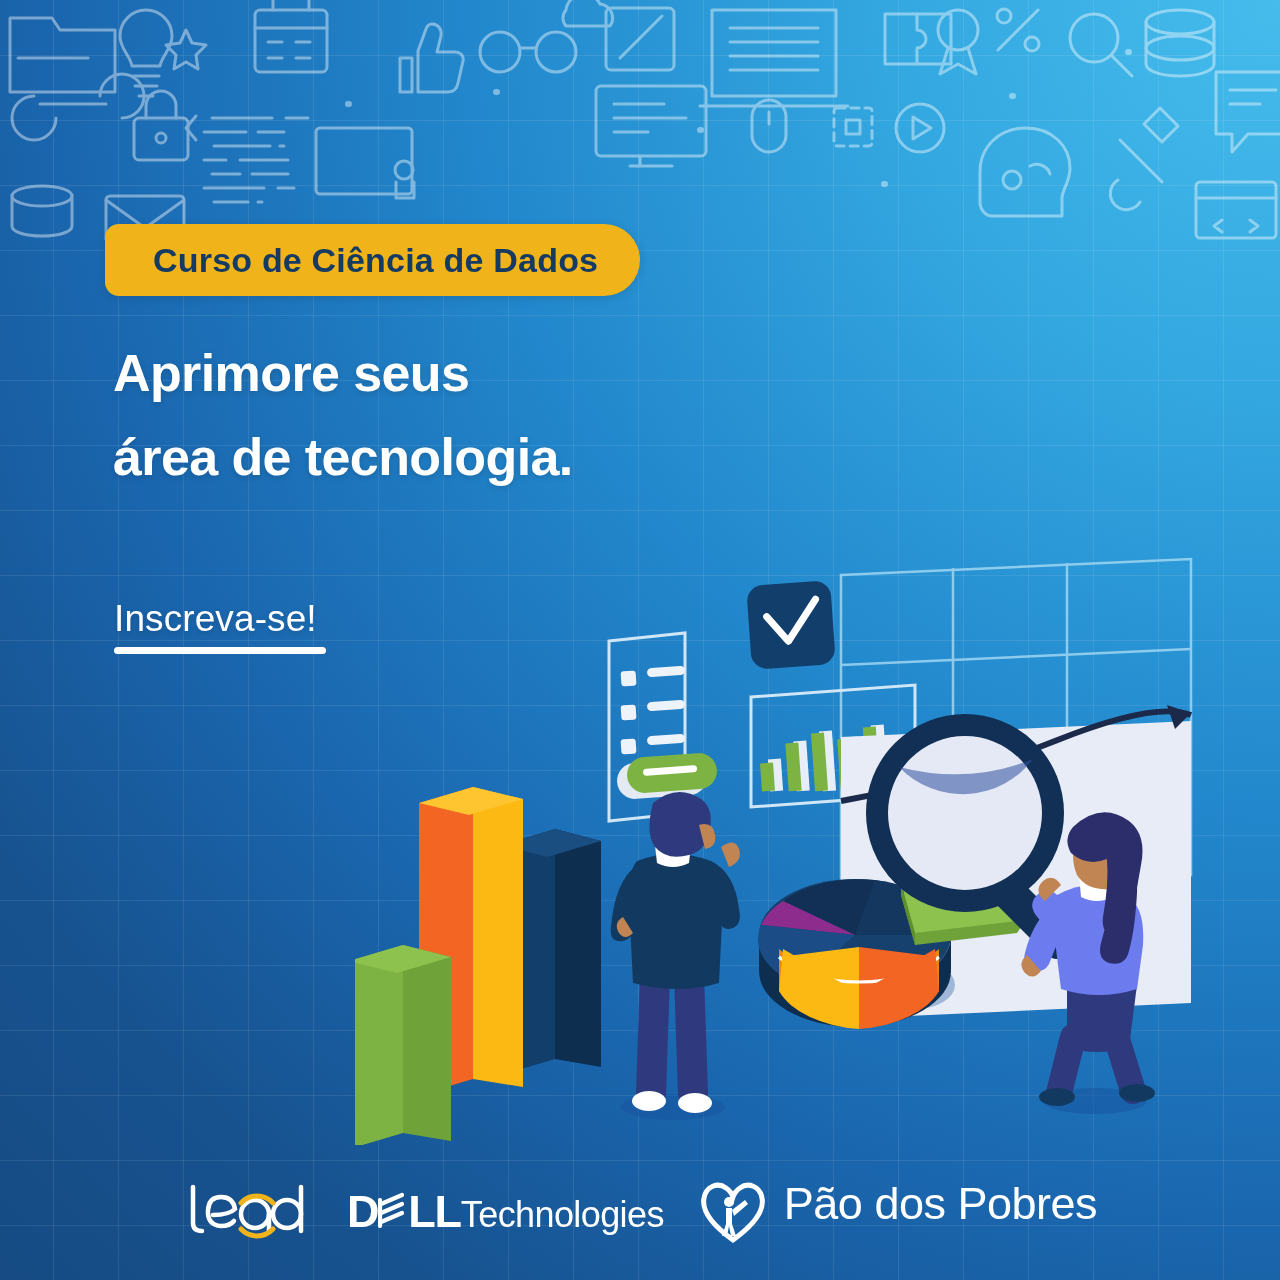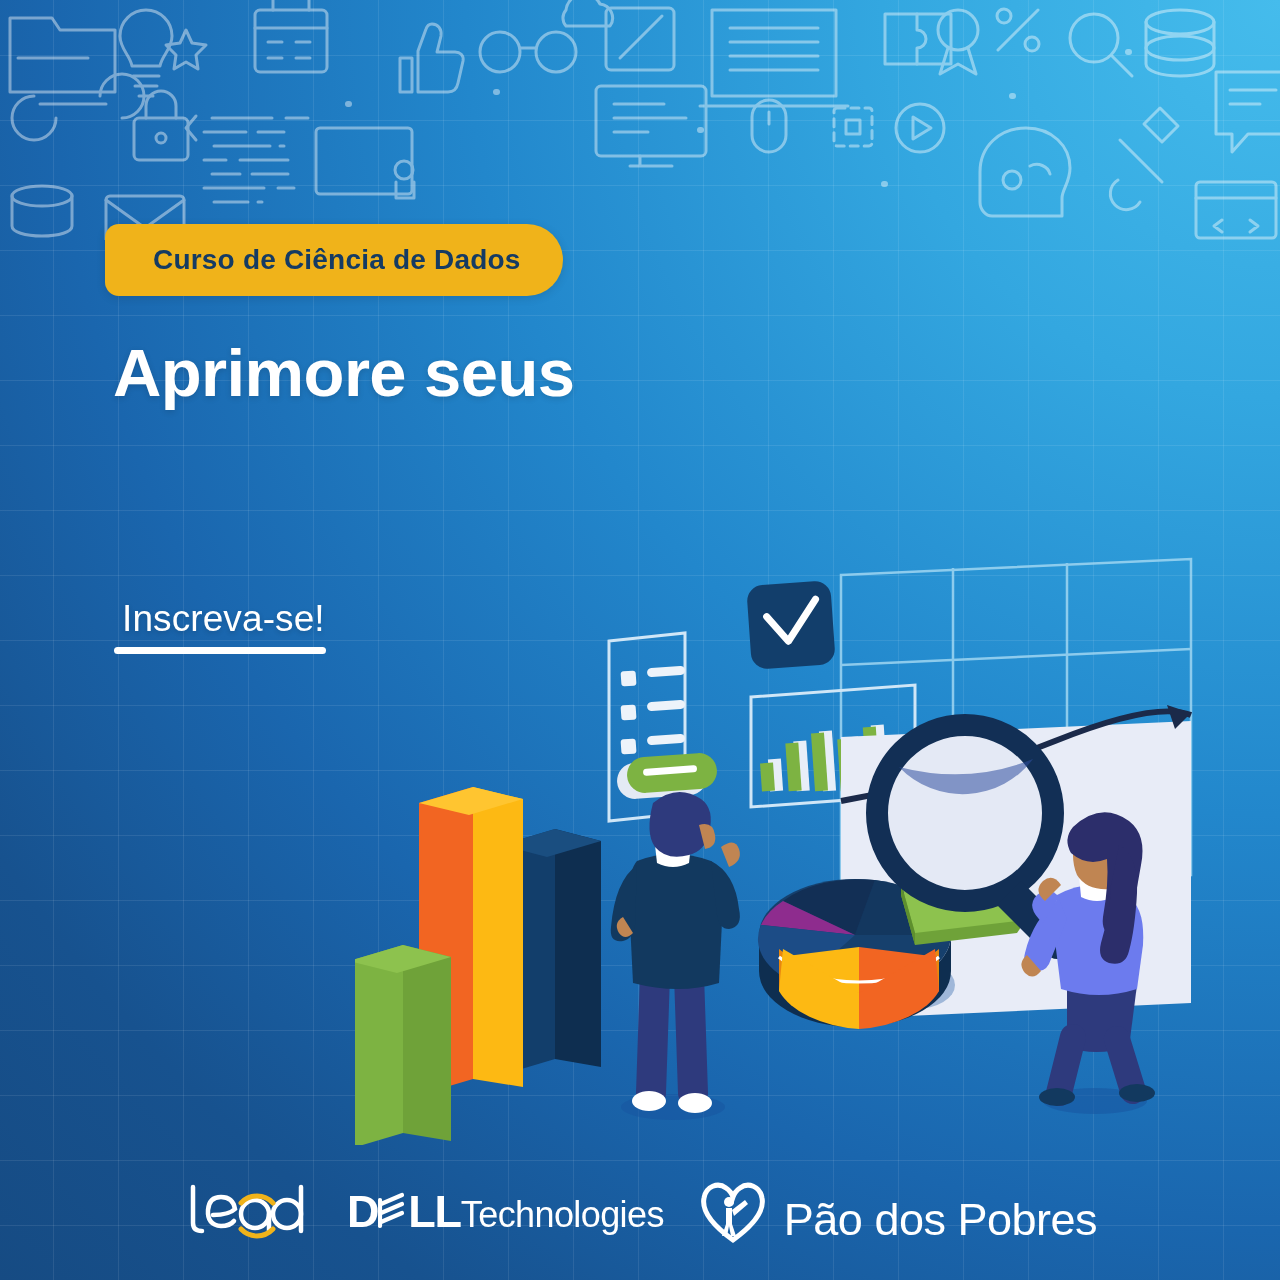--- a/index.html
+++ b/index.html
@@ -34,41 +34,40 @@
   
   .badge {
     position: absolute; left: 105px; top: 224px;
     height: 72px; padding: 0 42px 0 48px;
     display: flex; align-items: center;
     background: #F0B31A;
     border-radius: 14px 36px 36px 14px;
     box-shadow: 0 2px 10px rgba(0,0,0,.12);
   }
   .badge-text {
-    font-size: 28px; font-weight: 700; color: #153B63;
+    font-size: 34px; font-weight: 700; color: #153B63;
     letter-spacing: .2px; white-space: nowrap;
   }
 
   
   .headline {
     position: absolute; left: 113px; top: 331px;
-    color: #fff; font-size: 67px; font-weight: 800;
+    color: #fff; font-size: 52px; font-weight: 800;
     line-height: 84px; letter-spacing: -.6px;
     text-shadow: 0 2px 6px rgba(0,0,0,.14);
   }
   .headline div { white-space: nowrap; }
 
   
   .cta {
     position: absolute; left: 114px; top: 598px;
   }
   .cta-text {
     color: #fff; font-size: 37px; font-weight: 400; letter-spacing: .1px;
     text-shadow: 0 2px 5px rgba(0,0,0,.16);
-    margin-left: 8px;
   }
   .cta-rule {
     margin-top: 7px; width: 212px; height: 7px;
     background: #fff; border-radius: 4px;
   }
 
   
   .illo { position: absolute; left: 355px; top: 545px; width: 880px; height: 600px; }
   .illo svg { display: block; }
 
@@ -77,21 +76,21 @@
     position: absolute; left: 0; bottom: 34px; width: 1280px;
     display: flex; align-items: center; justify-content: center; gap: 34px;
   }
   .logo-lead { display: flex; align-items: center; }
   .logo-dell { display: flex; align-items: baseline; }
   .dell-mark {
     font-size: 45px; font-weight: 800; color: #fff; letter-spacing: -1.2px;
     display: flex; align-items: center;
   }
   .dell-word { font-size: 36px; font-weight: 300; color: #fff; letter-spacing: -.6px; }
-  .logo-pdp { display: flex; align-items: flex-end; gap: 16px; }
+  .logo-pdp { display: flex; align-items: flex-start; gap: 16px; }
   .pdp-word { font-size: 45px; font-weight: 400; color: #fff; letter-spacing: -.5px; }
 </style>
 </head>
 <body>
 
 <div id="poster">
 
   <div class="grid"></div>
 
   <div class="doodles">
@@ -249,20 +248,21 @@
       </g>
     </svg>
   </div>
 
   <div class="badge">
     <span class="badge-text">Curso de Ciência de Dados</span>
   </div>
 
   <div class="headline">
     <div>Aprimore seus</div>
+    <div>área de tecnologia.</div>
   </div>
 
   <div class="cta">
     <div class="cta-text">Inscreva-se!</div>
     <div class="cta-rule"></div>
   </div>
 
   <div class="illo">
     <svg width="880" height="600" viewBox="0 0 880 600" fill="none">
       <defs>

